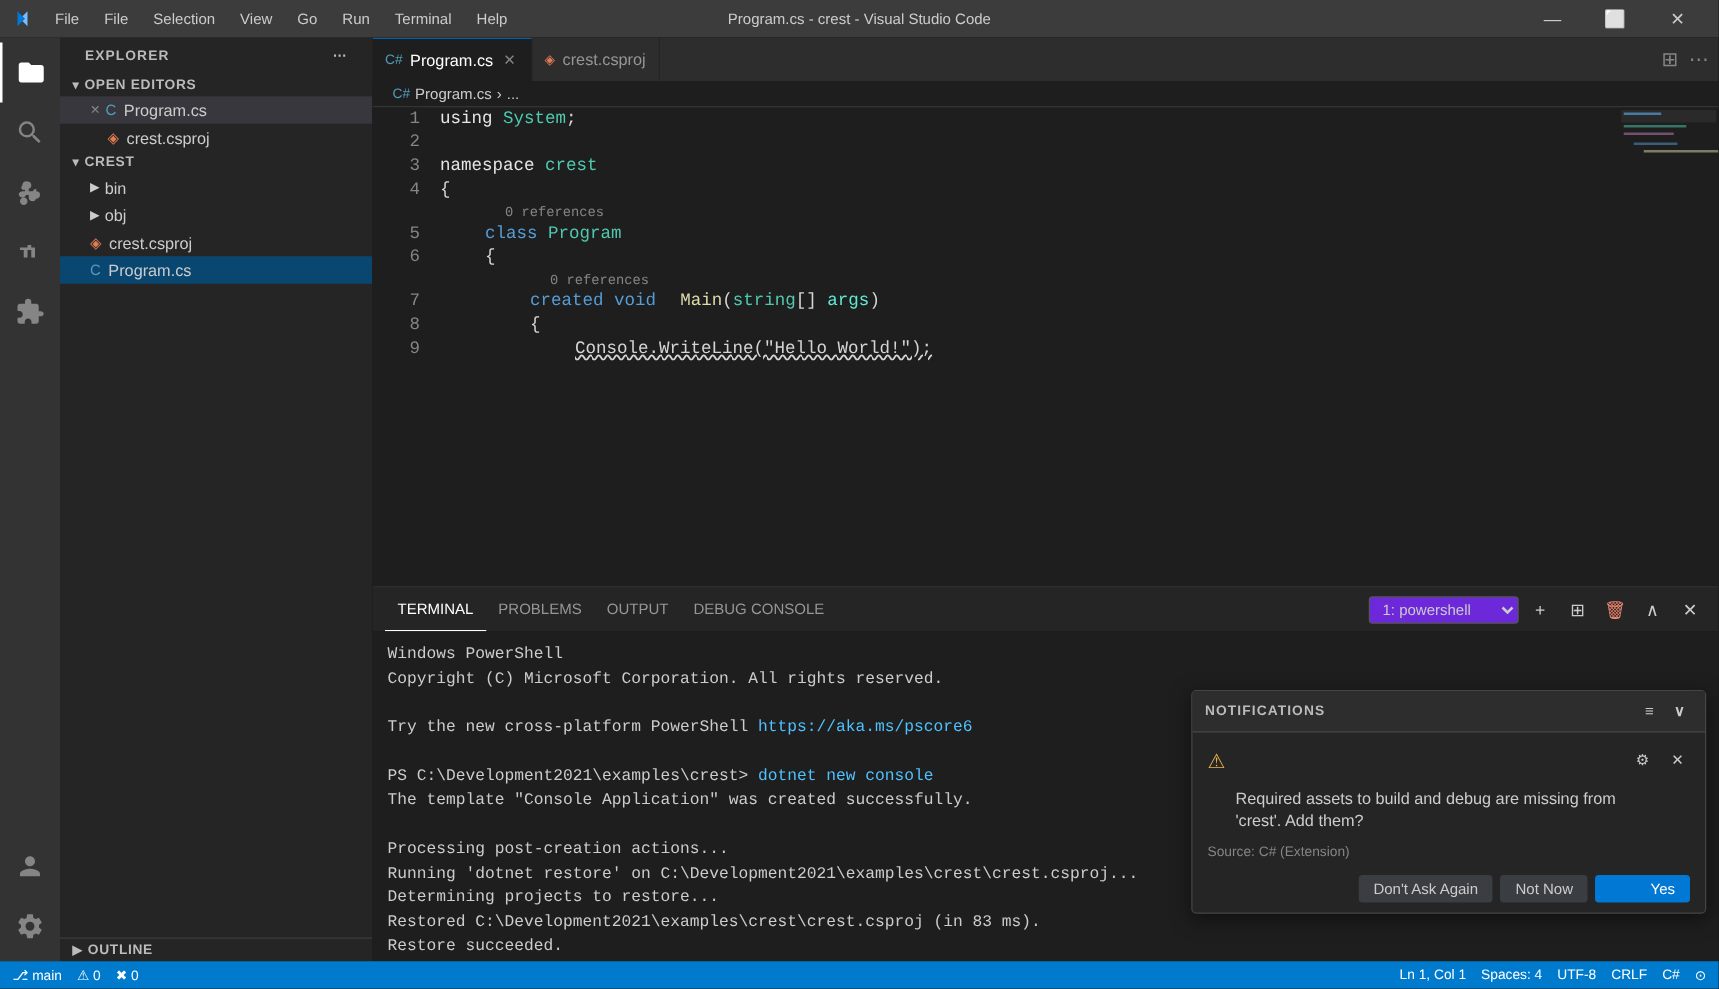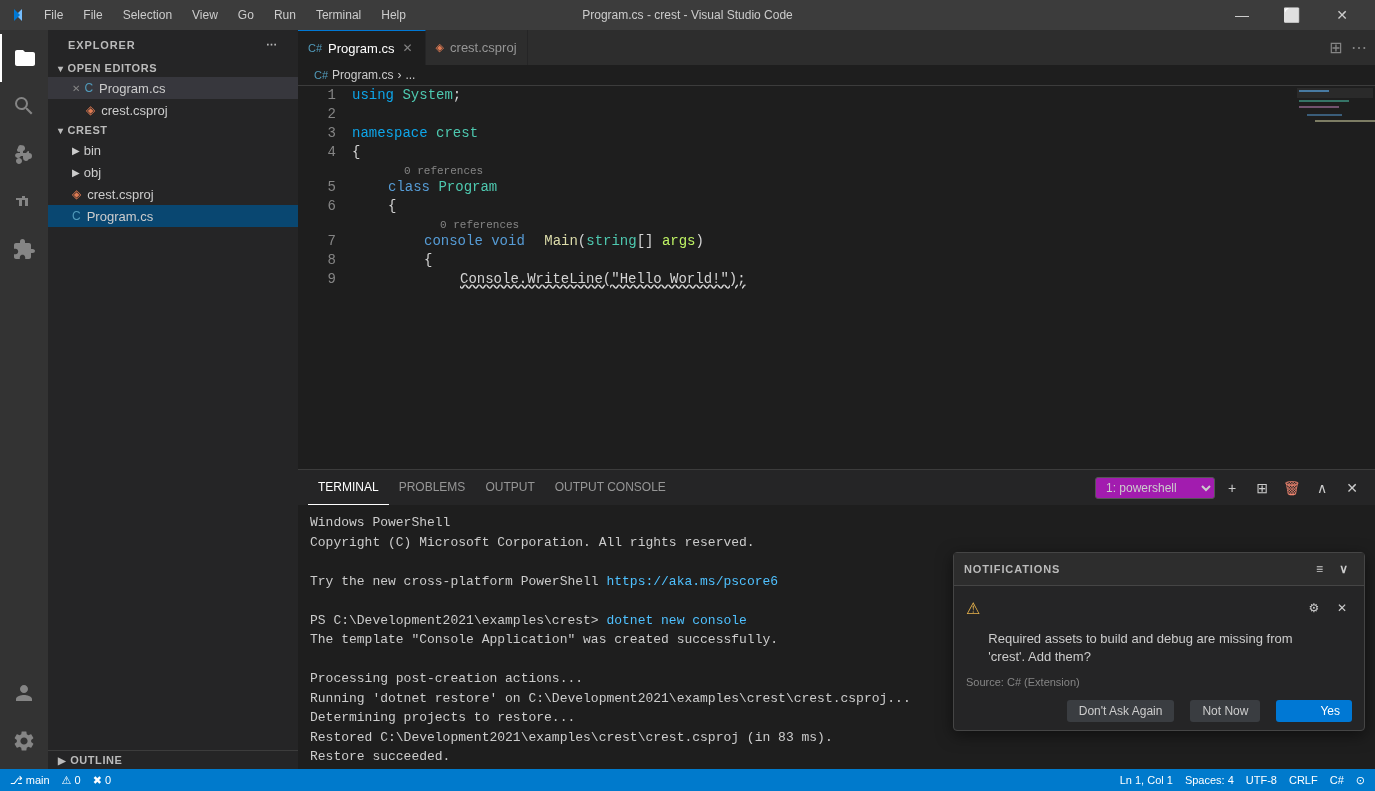--- a/index.html
+++ b/index.html
@@ -267,27 +267,27 @@
     .code-line.empty { height: 19px; }
     .hint-line {
       font-size: 11px;
       color: #858585;
       padding-left: 4px;
       height: 16px;
     }
 
     
     .kw { color: #569cd6; }
-    .kw2 { color: #0ea5e9; }
+    .kw2 { color: #e5e5e5; }
     .type { color: #4ec9b0; }
     .method { color: #dcdcaa; padding-left: 11px; }
     .punct { color: #d4d4d4; }
     .ns { color: #4ec9b0; }
     .cls { color: #4ec9b0; }
-    .param { color: #bef264; }
+    .param { color: #5eead4; }
 
     
     .panel {
       background: #1e1e1e;
       border-top: 1px solid #3c3c3c;
       display: flex;
       flex-direction: column;
       height: 300px;
       flex-shrink: 0;
     }
@@ -324,21 +324,21 @@
       height: 26px;
       display: flex;
       align-items: center;
       justify-content: center;
       cursor: pointer;
       color: #cccccc;
       border-radius: 3px;
       font-size: 14px;
     }
     .panel-select {
-      background: #a21caf;
+      background: #6d28d9;
       border: 1px solid #555;
       color: #cccccc;
       font-size: 12px;
       padding: 2px 6px;
       border-radius: 3px;
       cursor: pointer;
       min-width: 120px;
     }
 
     
@@ -436,21 +436,21 @@
       margin-top: 32px;
     }
     .notif-source {
       font-size: 11px;
       color: #858585;
       margin-bottom: 8px;
     }
     .notif-buttons {
       display: flex;
       justify-content: flex-end;
-      gap: 16px;
+      gap: 6px;
       padding-top: 4px;
     }
     .notif-btn {
       padding: 4px 12px;
       font-size: 12px;
       border: none;
       border-radius: 3px;
       cursor: pointer;
     }
     .notif-btn-secondary {
@@ -656,21 +656,21 @@
 
         <div class="code-line">
           <span style="width:36px;display:inline-block;"></span>
           <span class="punct">{</span>
         </div>
 
         <div class="hint-line" style="padding-left: 88px;">0 references</div>
 
         <div class="code-line">
           <span style="width:72px;display:inline-block;"></span>
-          <span class="kw">console</span>&nbsp;<span class="kw">void</span>&nbsp;<span class="method">Main</span><span class="punct">(</span><span class="type">string</span><span class="punct">[]</span>&nbsp;<span class="param">args</span><span class="punct">)</span>
+          <span class="kw">created</span>&nbsp;<span class="kw">void</span>&nbsp;<span class="method">Main</span><span class="punct">(</span><span class="type">string</span><span class="punct">[]</span>&nbsp;<span class="param">args</span><span class="punct">)</span>
         </div>
 
         <div class="code-line">
           <span style="width:72px;display:inline-block;"></span>
           <span class="punct">{</span>
         </div>
 
         <div class="code-line">
           <span style="width:108px;display:inline-block;"></span>
           <span style="color:#d4d4d4; text-decoration: underline wavy;">Console.WriteLine("Hello World!");</span>
@@ -687,21 +687,21 @@
           <rect x="20" y="34" width="60" height="2" fill="#dcdcaa" opacity="0.5"></rect>
         </svg>
       </div>
     </div>
 
     <div class="panel">
       <div class="panel-tabs">
         <div class="panel-tab active">TERMINAL</div>
         <div class="panel-tab">PROBLEMS</div>
         <div class="panel-tab">OUTPUT</div>
-        <div class="panel-tab">OUTPUT CONSOLE</div>
+        <div class="panel-tab">DEBUG CONSOLE</div>
         <div class="panel-right">
           <select class="panel-select">
             <option>1: powershell</option>
           </select>
           <div class="panel-btn" title="New Terminal">+</div>
           <div class="panel-btn" title="Split Terminal">⊞</div>
           <div class="panel-btn" title="Kill Terminal" style="color:#f48771;">🗑</div>
           <div class="panel-btn" title="Maximize Panel">∧</div>
           <div class="panel-btn" title="Close Panel">✕</div>
         </div>

